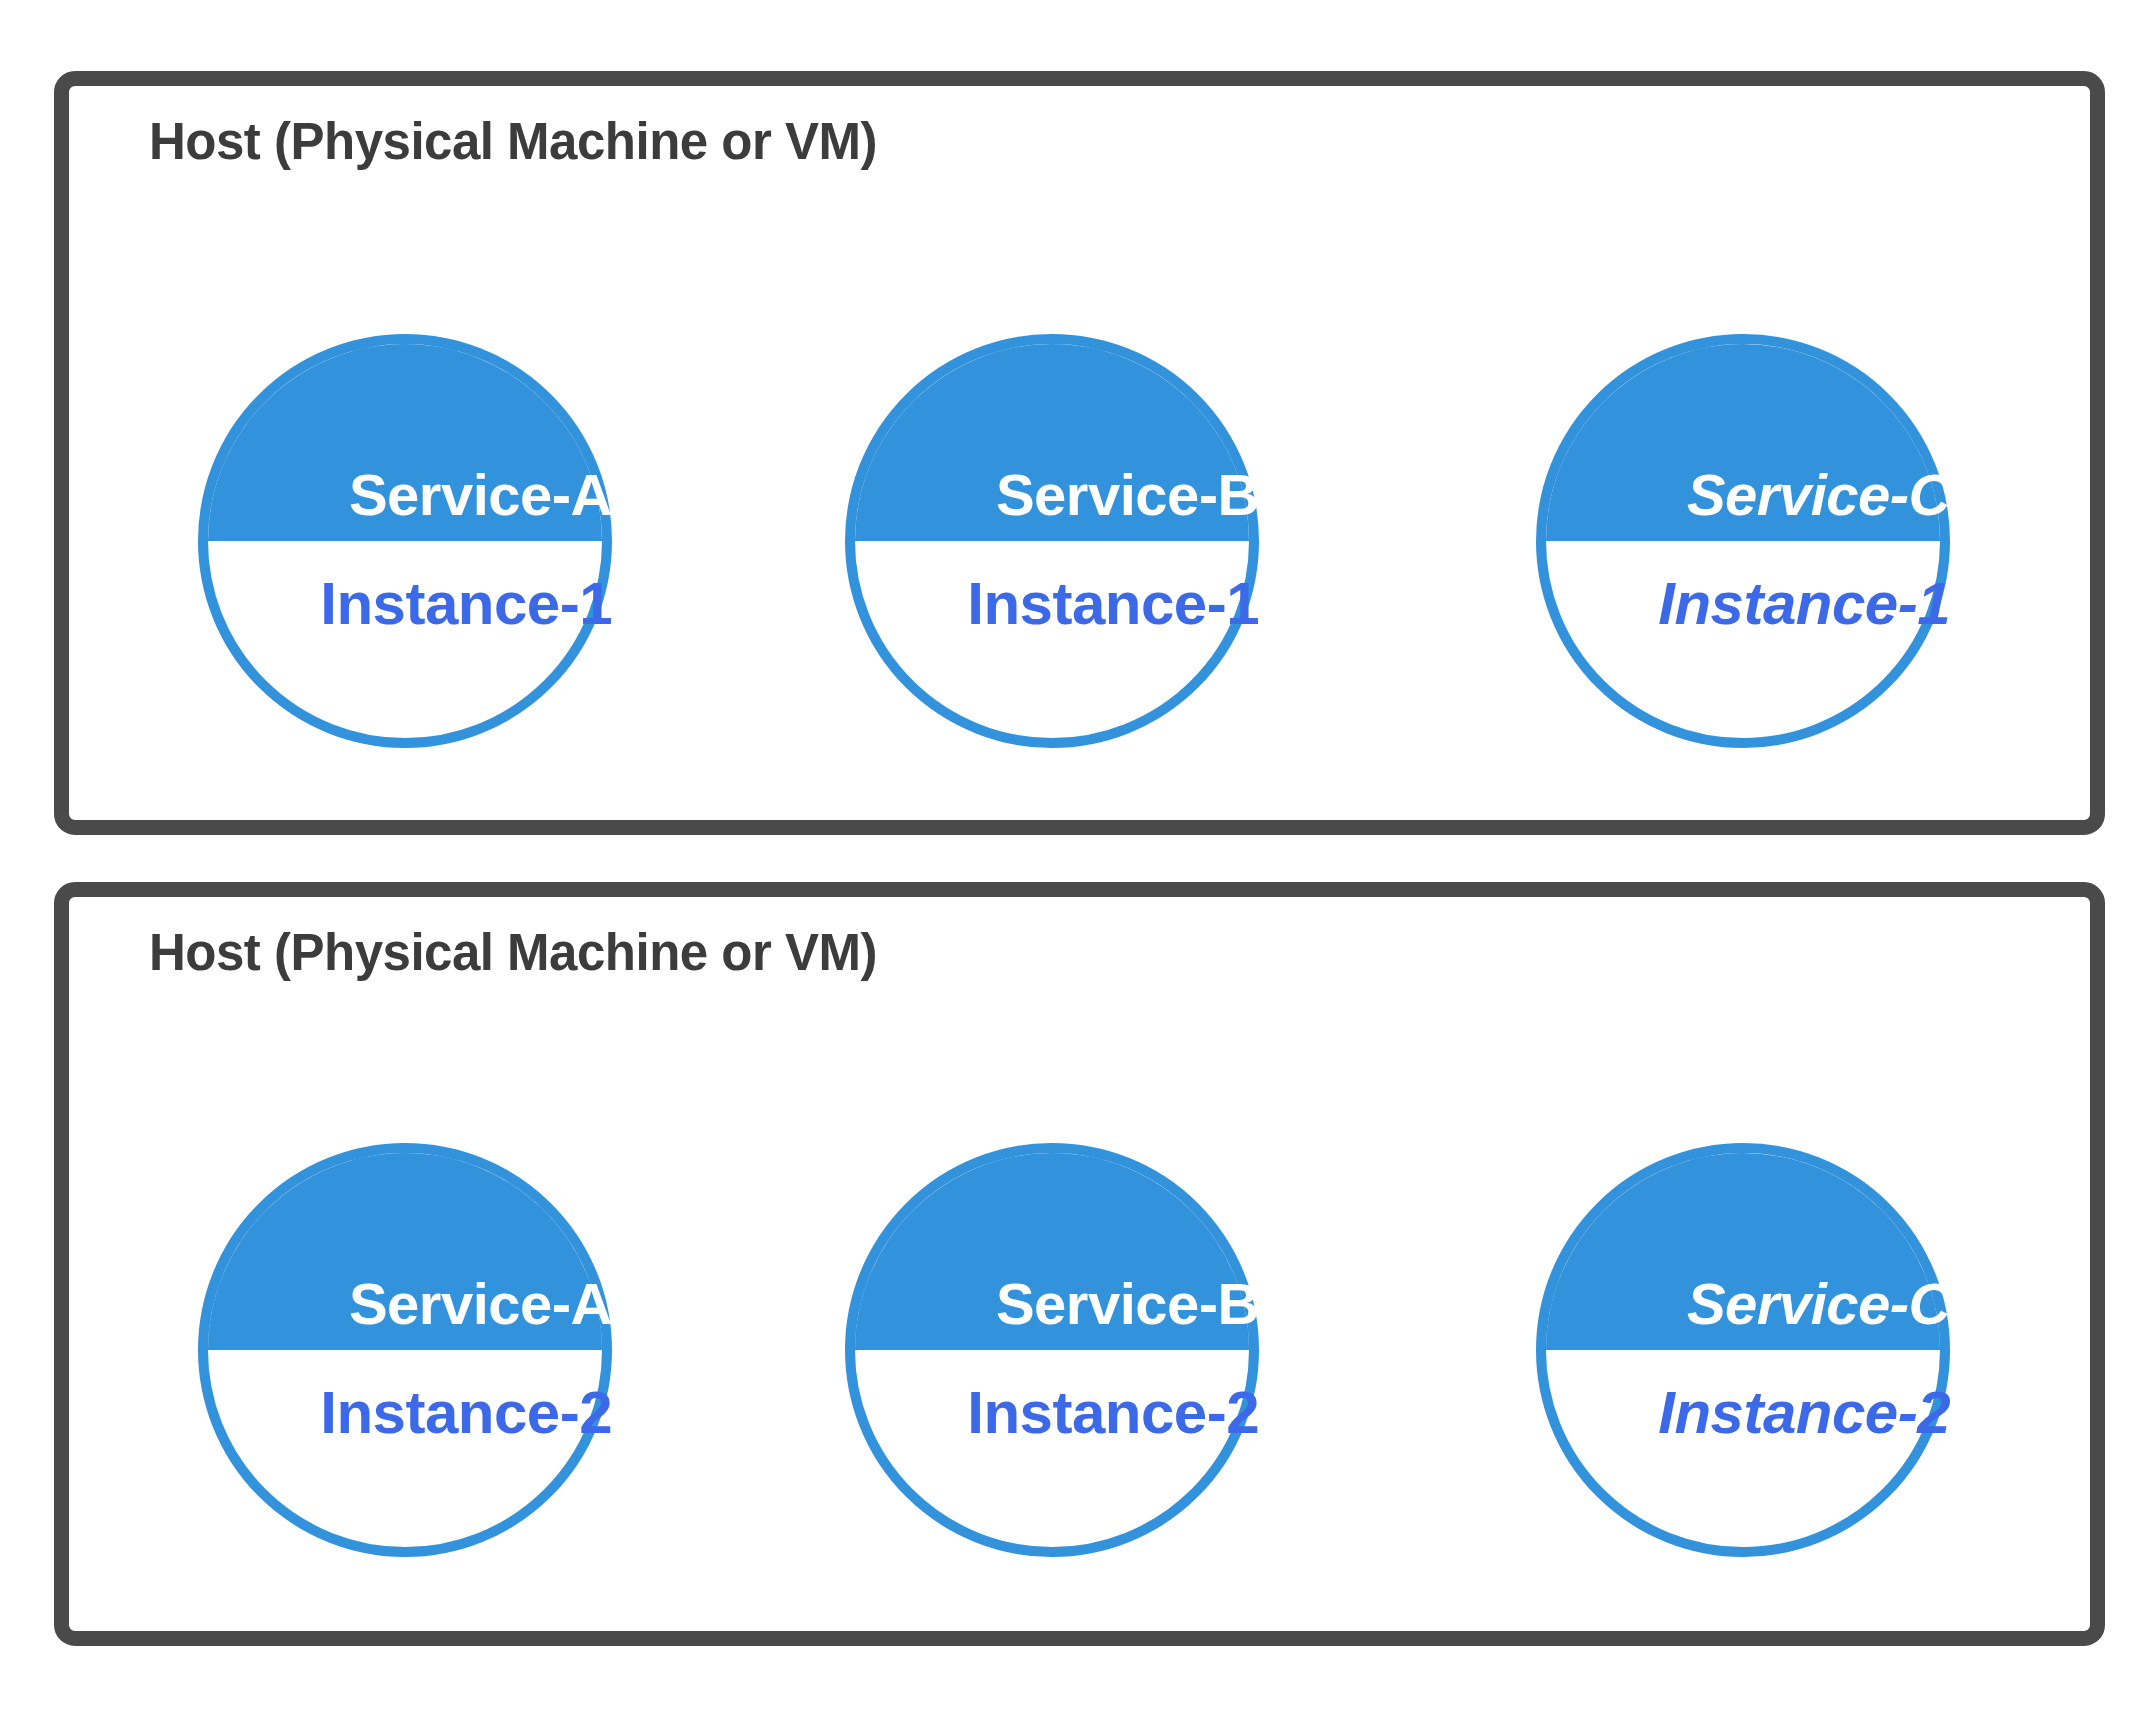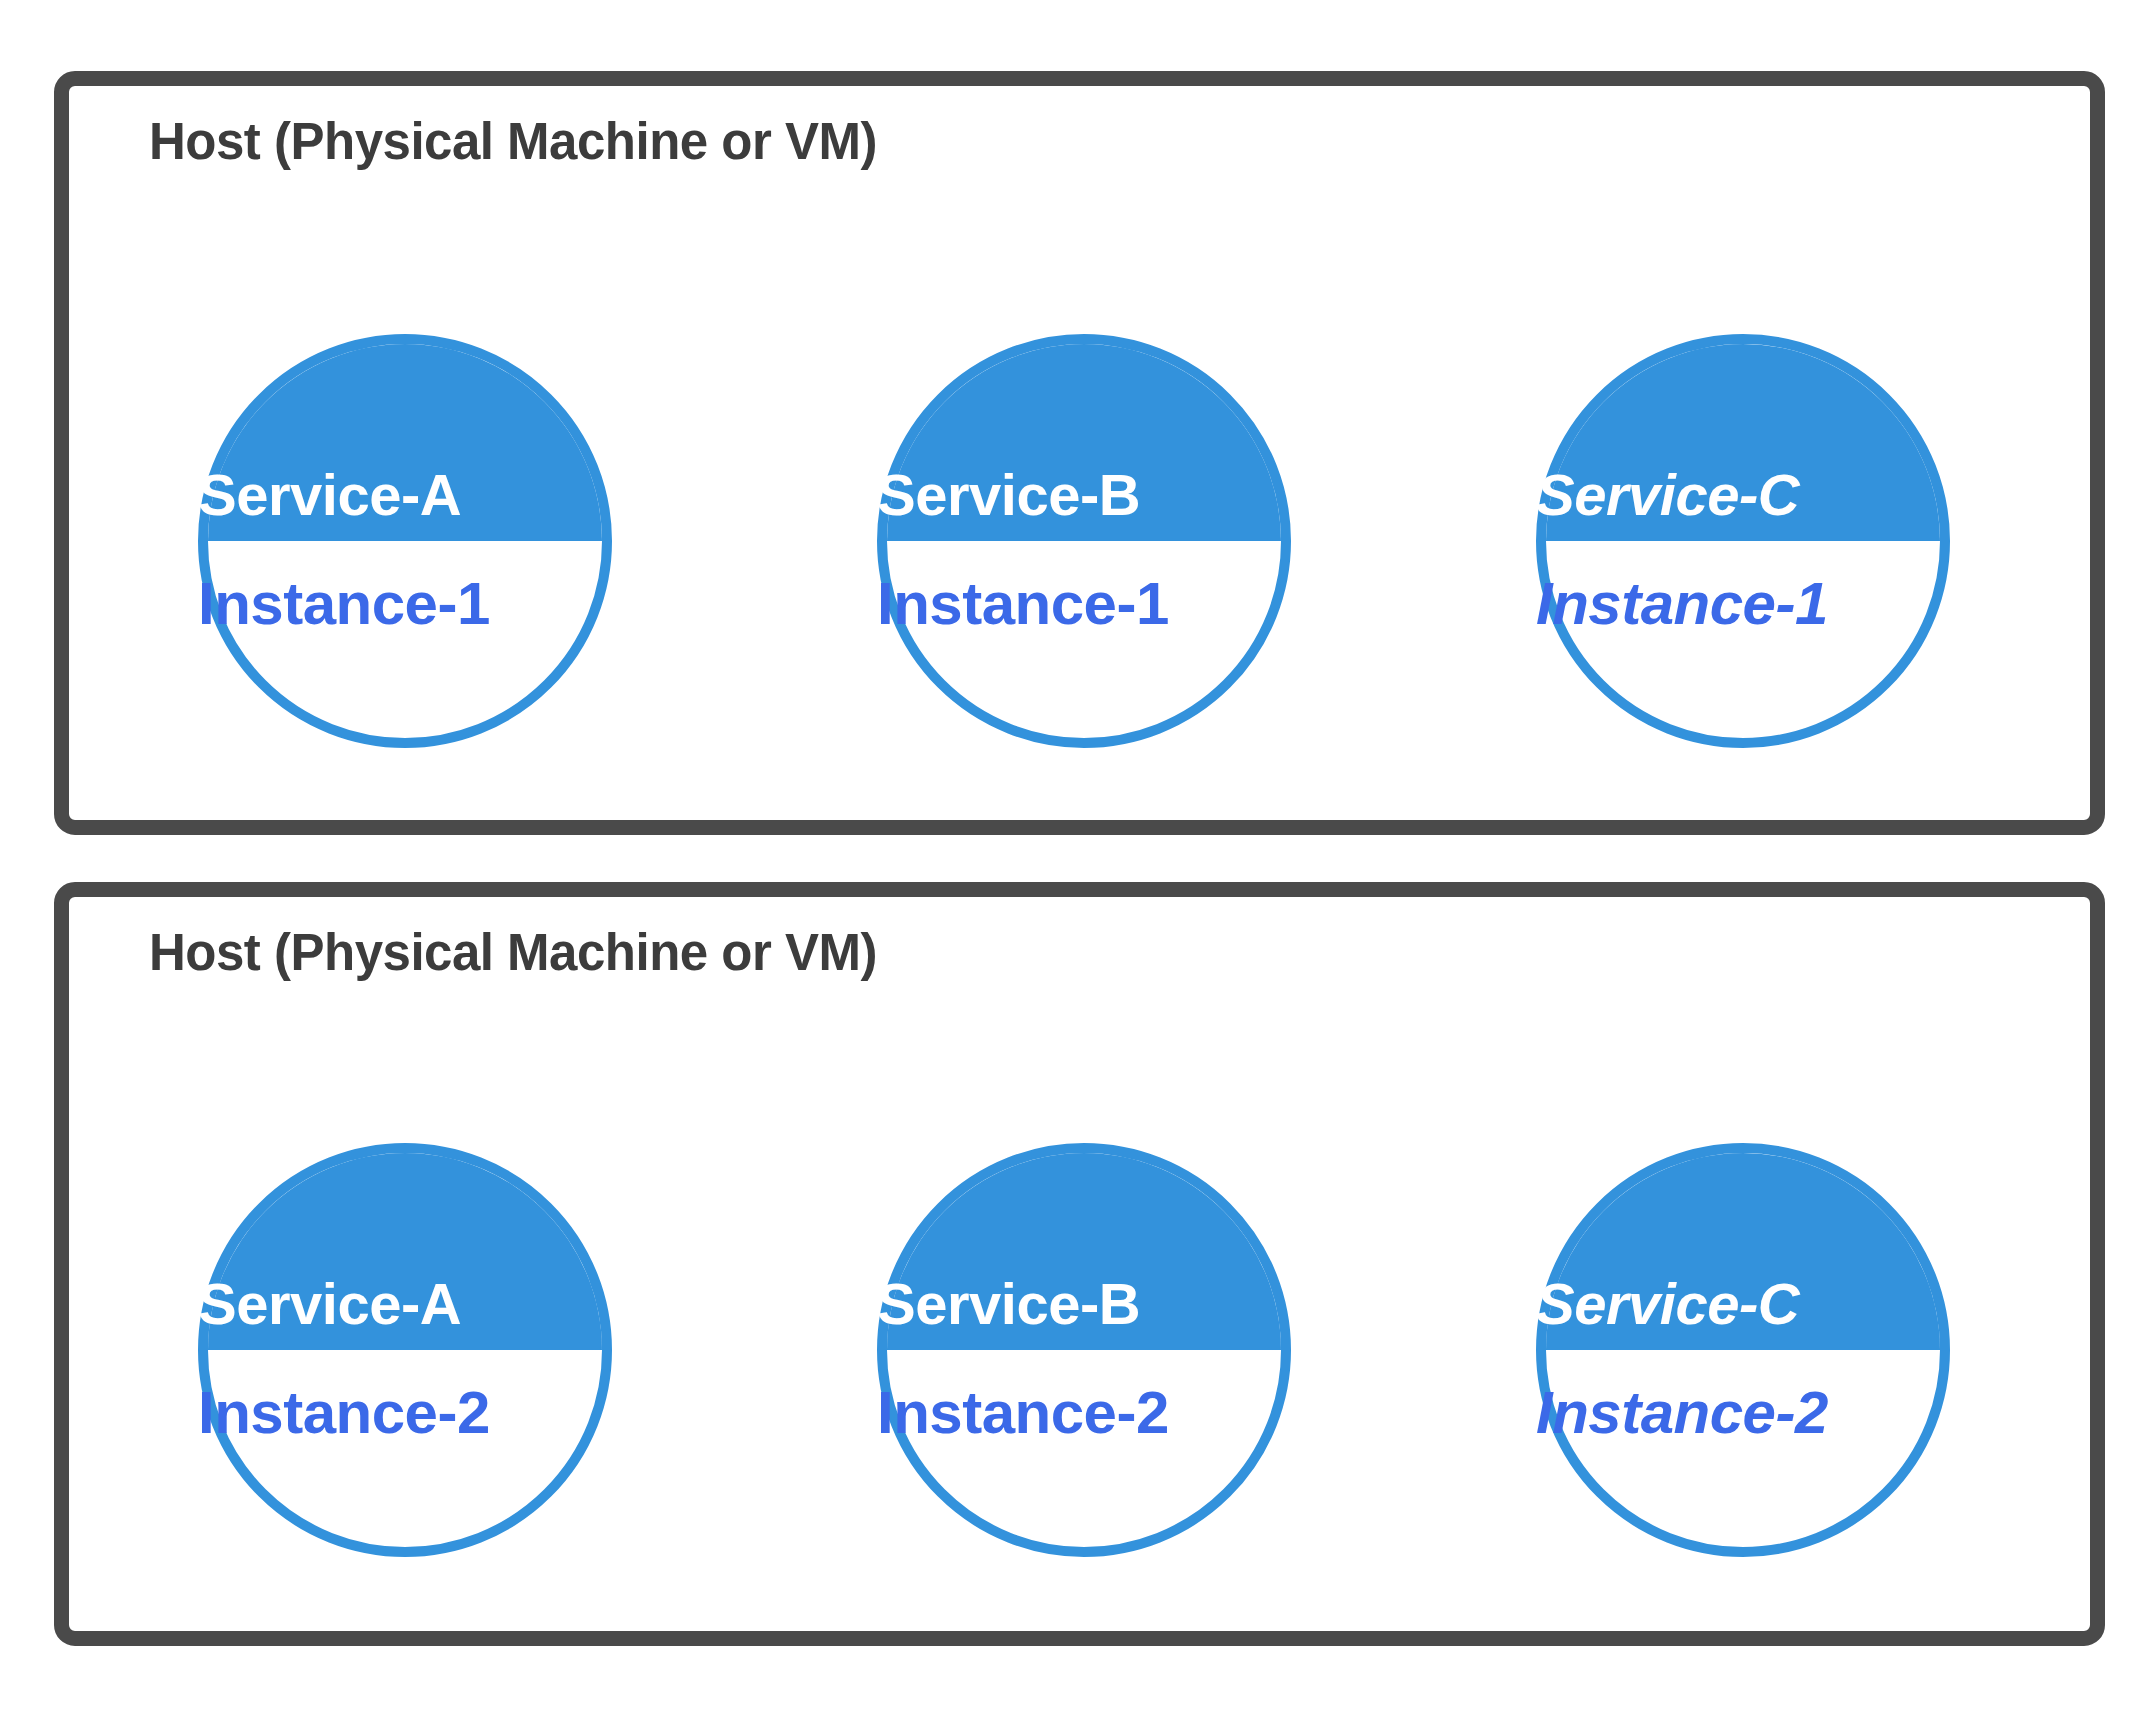--- a/index.html
+++ b/index.html
@@ -56,21 +56,21 @@
   #badge-row-1 { top: 248px; }
   #badge-row-2 { top: 246px; }
 
   .badge {
     position: absolute;
     width: 414px;
     height: 414px;
     top: 0;
   }
   .badge.slot-0 { left: 129px;  }
-  .badge.slot-1 { left: 808px; }
+  .badge.slot-1 { left: 776px; }
   .badge.slot-2 { left: 1467px; font-style: italic; }
 
   
   .badge-disc {
     position: absolute;
     inset: 0;
     border-radius: 50%;
     background: #ffffff;
     border: 10.4px solid #3392dc;
     box-sizing: border-box;
@@ -83,21 +83,21 @@
     right: -14px;
     top: -14px;
     height: calc(50% + 14px);
     background: #3392dc;
   }
 
   .badge-label {
     position: absolute;
     left: 0;
     width: 100%;
-    text-align: left;
+    text-align: right;
     white-space: nowrap;
     font-weight: 700;
     line-height: 1;
   }
   .badge-service {
     bottom: 50%;
     margin-bottom: 17px;
     font-size: 58px;
     color: #ffffff;
     letter-spacing: -0.5px;

